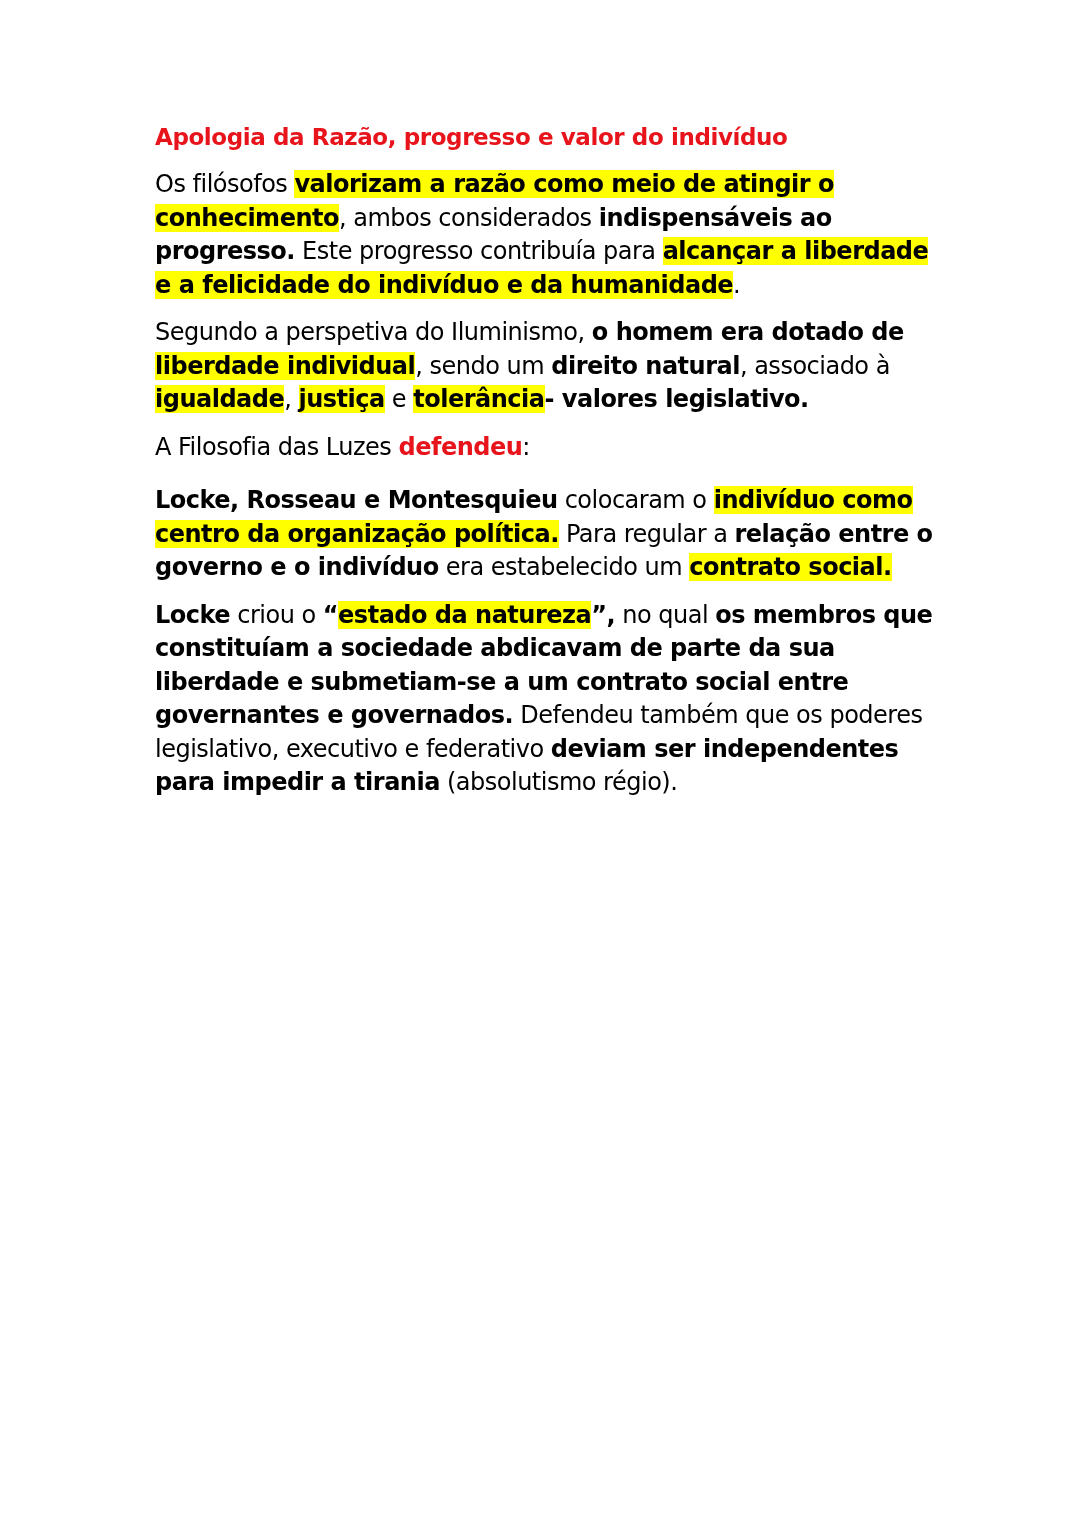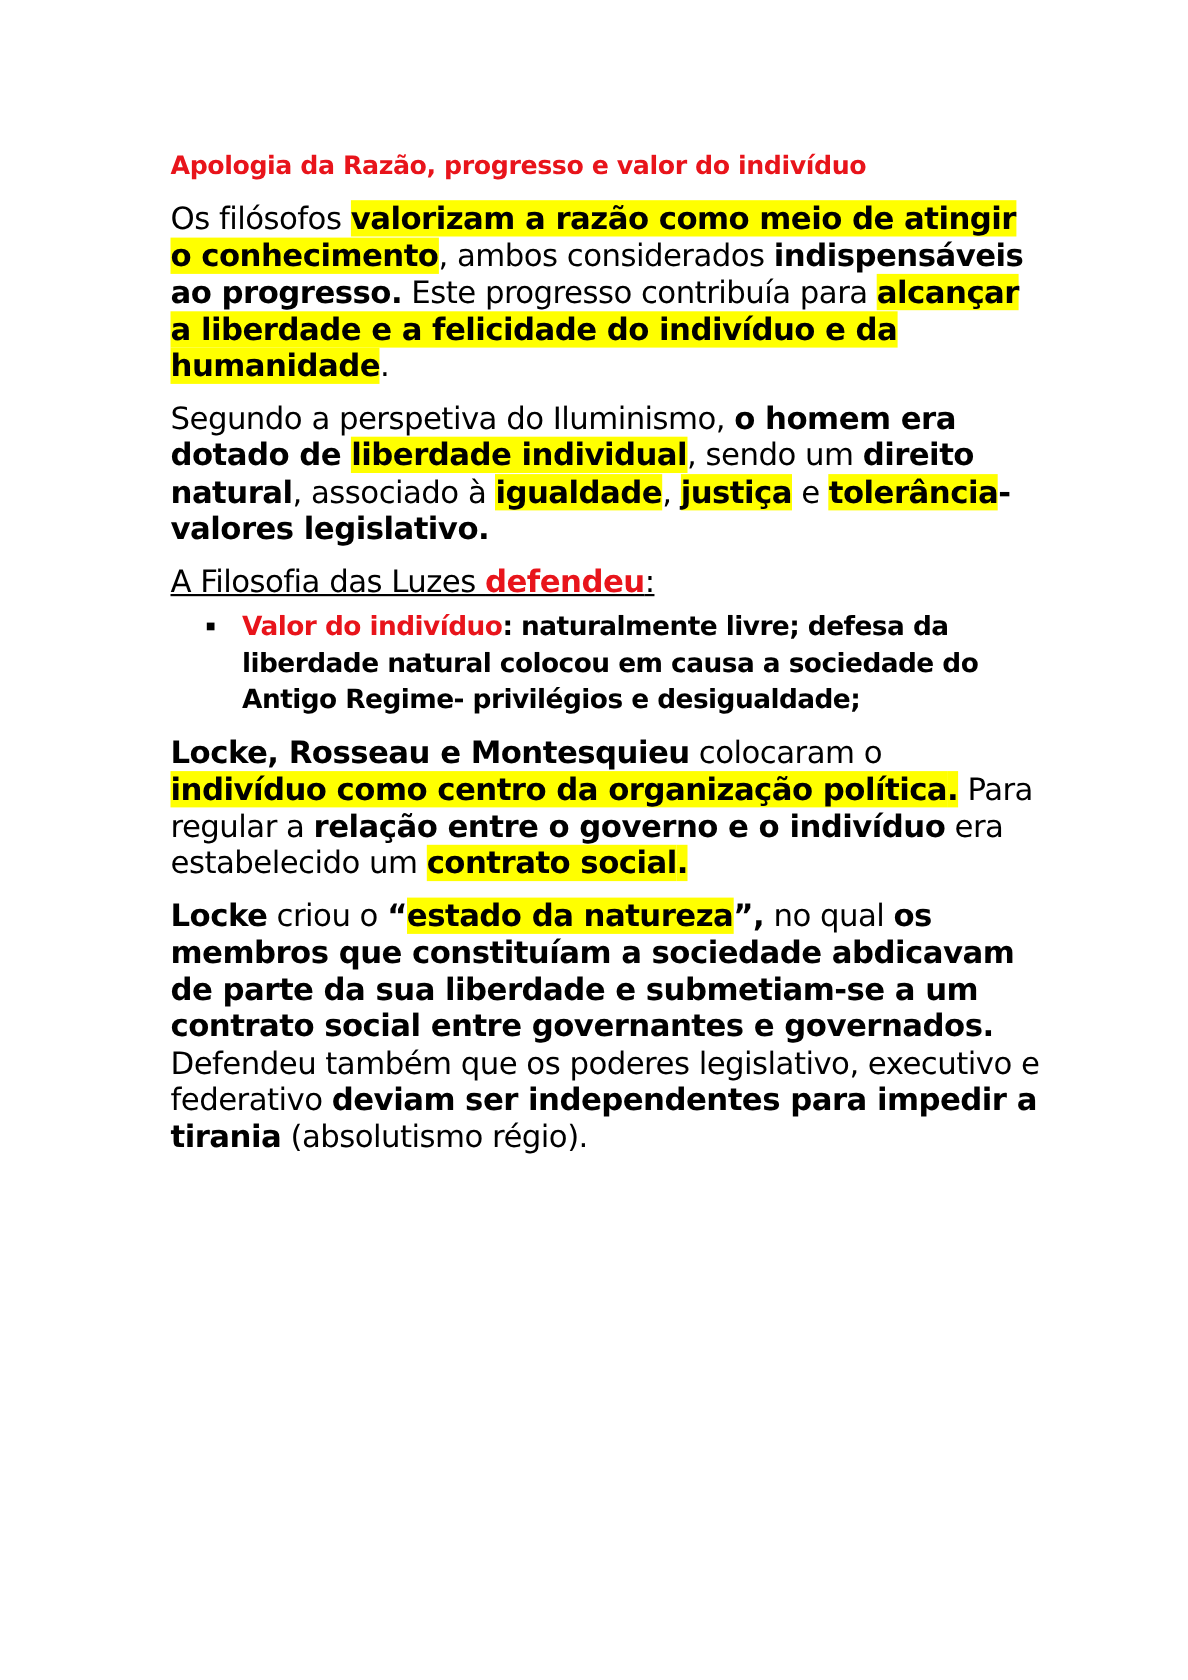--- a/index.html
+++ b/index.html
@@ -1,20 +1,20 @@
 <!DOCTYPE html>
 <html><head>
 <meta charset="utf-8">
 <style>
   html, body { margin: 0; padding: 0; background: #ffffff; }
   body { width: 1080px; height: 1527px; position: relative; overflow: hidden;
          font-family: "DejaVu Sans", sans-serif; color: #000; }
-  .page { position: absolute; left: 155px; top: 134px; width: 790px; }
+  .page { position: absolute; left: 155px; top: 120px; width: 790px; }
   .h { color: #e8141b; font-weight: bold; font-size: 23px; line-height: 34px; margin: 0 0 14px 0; letter-spacing: -0.4px; }
-  p { margin: 0 0 14px 0; font-size: 28px; line-height: 33.5px; letter-spacing: -0.5px; }
+  p { margin: 0 0 14px 0; font-size: 24px; line-height: 33.5px; letter-spacing: -0.5px; }
   b { font-weight: bold; }
   .hl { background: #ffff00; }
   .red { color: #e8141b; font-weight: bold; }
   ul { list-style: none; margin: 0 0 14px 0; padding: 0 0 0 65px; }
   li { position: relative; font-size: 24px; line-height: 33.5px; font-weight: bold; letter-spacing: -0.5px; }
   li .bullet { position: absolute; left: -32px; top: 13px; width: 7px; height: 7px; background: #000; }
 </style>
 </head>
 <body>
 
@@ -23,26 +23,25 @@
   <div class="h">Apologia da Razão, progresso e valor do indivíduo</div>
 
   <p>
     <span>Os filósofos </span><b class="hl">valorizam a razão como meio de atingir o conhecimento</b><span>, ambos considerados </span><b>indispensáveis ao progresso.</b><span> Este progresso contribuía para </span><b class="hl">alcançar a liberdade e a felicidade do indivíduo e da humanidade</b><span>.</span>
   </p>
 
   <p>
     <span>Segundo a perspetiva do Iluminismo, </span><b>o homem era dotado de </b><b class="hl">liberdade individual</b><span>, sendo um </span><b>direito natural</b><span>, associado à </span><b class="hl">igualdade</b><span>, </span><b class="hl">justiça</b><span> e </span><b class="hl">tolerância</b><b>- valores legislativo.</b>
   </p>
 
-  <p style="margin-bottom:8px;text-decoration:underline;">
+  <p style="margin-bottom:20px;">
     <span>A Filosofia das Luzes </span><span class="red">defendeu</span><span>:</span>
   </p>
 
   <ul>
-    <li><span class="bullet"></span><span class="red">Valor do indivíduo</span><span>: naturalmente livre; defesa da liberdade natural colocou em causa a sociedade do Antigo Regime- privilégios e desigualdade;</span></li>
   </ul>
 
 
   <p>
     <b>Locke, Rosseau e Montesquieu</b><span> colocaram o </span><b class="hl">indivíduo como centro da organização política</b><b class="hl">.</b><span> Para regular a </span><b>relação entre o governo e o indivíduo</b><span> era estabelecido um </span><b class="hl">contrato social</b><b class="hl">.</b>
   </p>
 
   <p>
     <b>Locke</b><span> criou o </span><b>“</b><b class="hl">estado da natureza</b><b>”,</b><span> no qual </span><b>os membros que constituíam a sociedade abdicavam de parte da sua liberdade e submetiam-se a um contrato social entre governantes e governados.</b><span> Defendeu também que os poderes legislativo, executivo e federativo </span><b>deviam ser independentes para impedir a tirania</b><span> (absolutismo régio).</span>
   </p>

